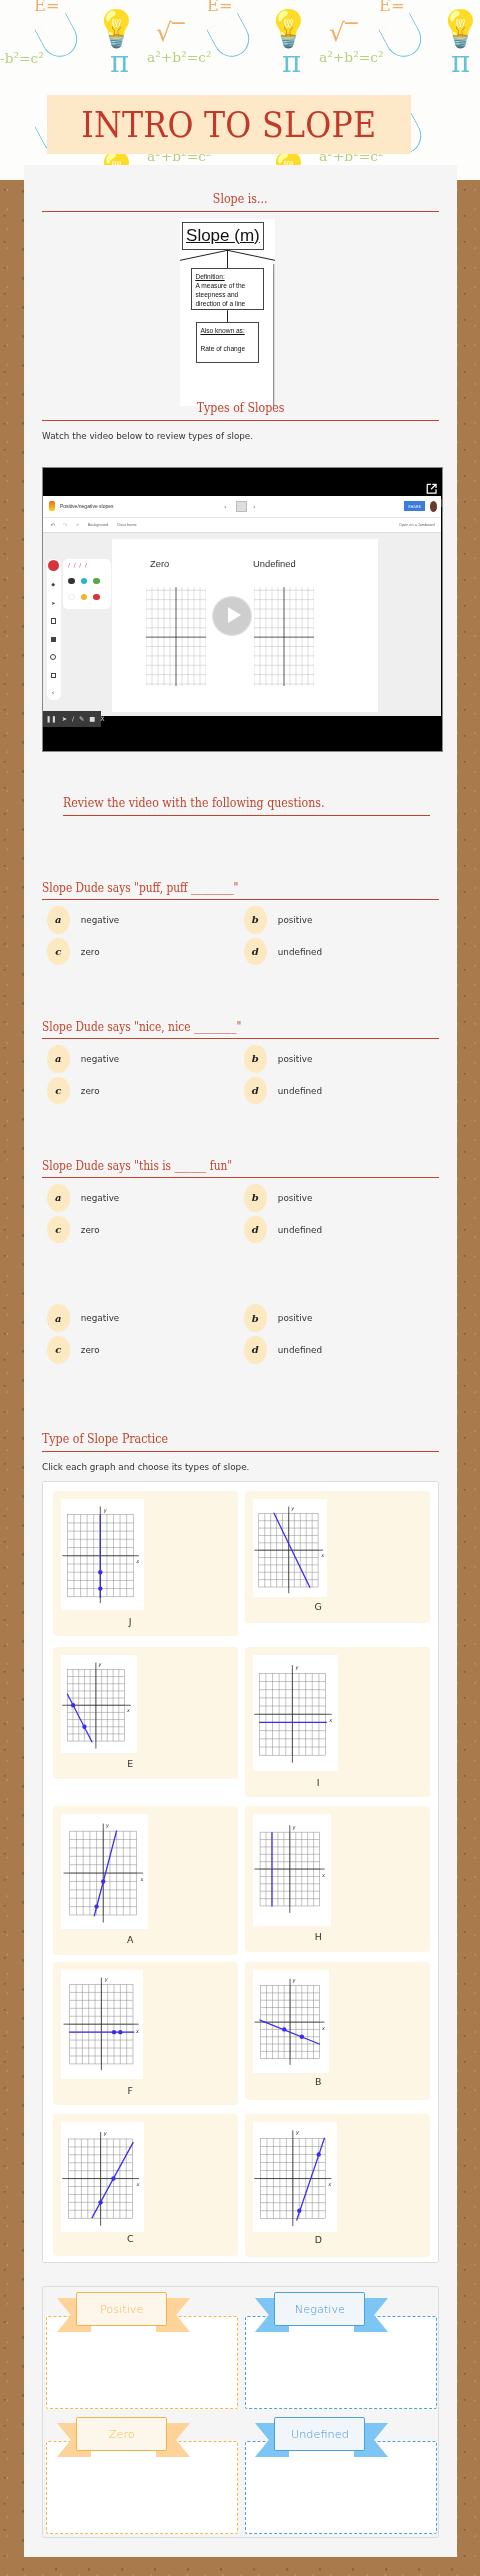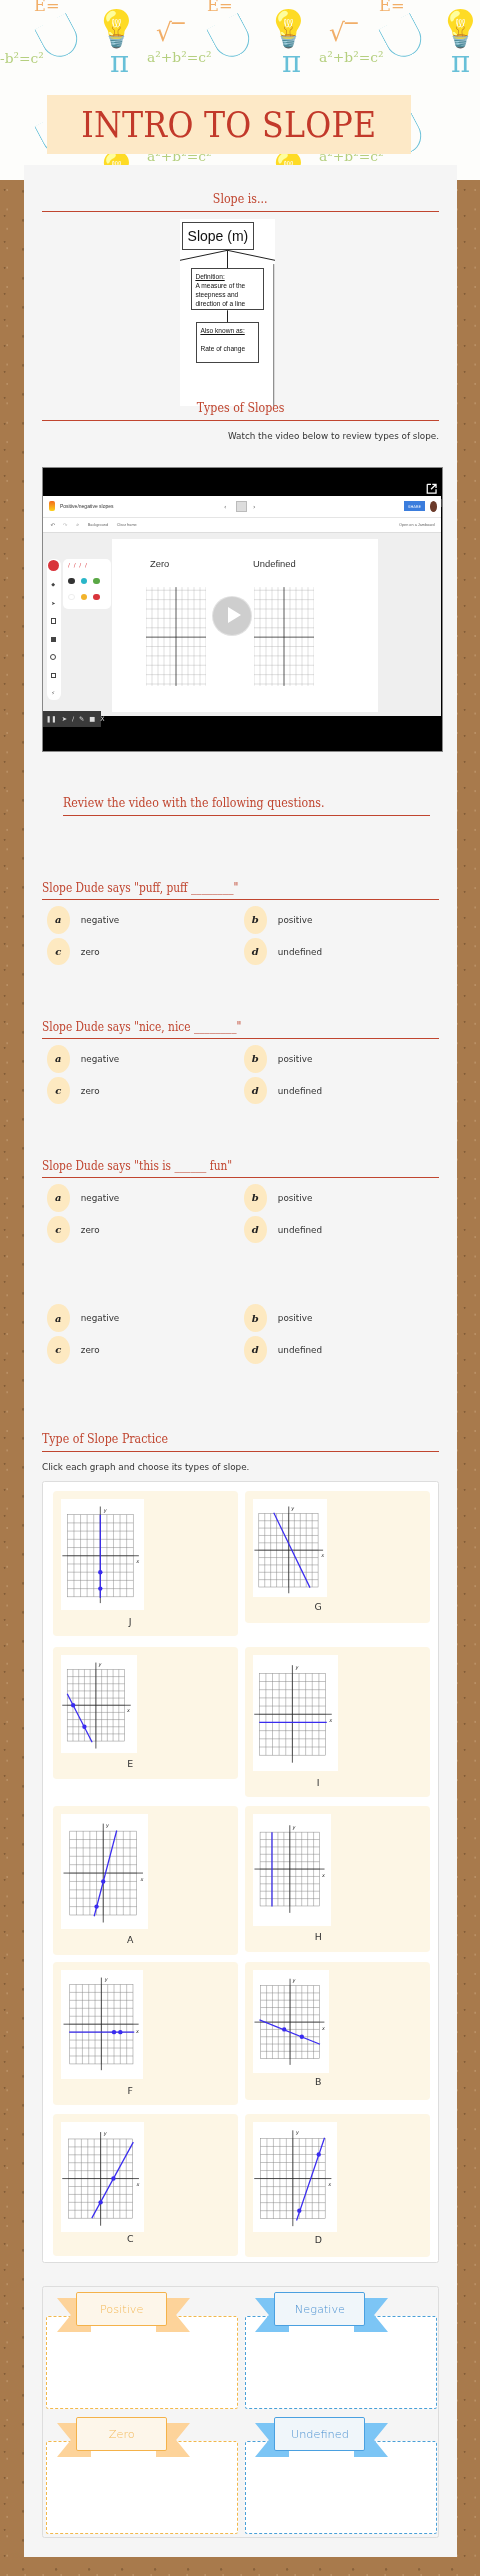--- a/index.html
+++ b/index.html
@@ -49,21 +49,21 @@
   }
   .sec-h.center { text-align: center; }
   .sec-h span { display: inline-block; transform: scaleX(0.85); transform-origin: left; }
   .sec-h.center span { transform-origin: center; }
   .body-txt { position: absolute; font-family: "DejaVu Sans", sans-serif; color: #333; font-size: 9.4px; }
   
   .diagram {
     position: absolute; left: 156px; top: 54px; width: 95px; height: 187px; background: #fff;
   }
   .diagram .box { position: absolute; border: 0.6px solid #444; background: #fff; font-family: "Liberation Sans", sans-serif; color: #111; }
-  .diagram .title { left: 1.9px; top: 3.1px; width: 72px; height: 27.5px; font-size: 14px; display:flex; align-items:center; justify-content:center; }
+  .diagram .title { left: 1.9px; top: 3.1px; width: 82px; height: 27.5px; font-size: 17px; display:flex; align-items:center; justify-content:center;text-decoration:underline; }
   .diagram .def { left: 10.6px; top: 49px; width: 73px; height: 42px; font-size: 6.6px; line-height: 8.8px; padding: 4.4px 3.8px; }
   .diagram .aka { left: 15.6px; top: 103px; width: 63px; height: 41px; font-size: 6.6px; line-height: 8.8px; padding: 4.4px 3.8px; }
   .diagram u { text-decoration: underline; }
   .diagram svg { position: absolute; left: 0; top: 0; }
   
   .video {
     position: absolute; left: 18px; top: 302px; width: 401px; height: 285px;
     background: #000; border: 1.3px solid #888;
   }
   .video .app { position: absolute; left: 0; top: 27.5px; width: 398px; height: 220px; background: #efefef; }
@@ -176,21 +176,21 @@
     </div>
     <div class="box aka">
       <u>Also known as:</u><br><br>
       <span>Rate of change</span>
     </div>
   </div>
 
   <div class="sec-h center" style="top:235px">
     <span>Types of Slopes</span>
   </div>
-  <div class="body-txt" style="left:18px;top:266px;width:397px;text-align:right;font-size:8.8px">Watch the video below to review types of slope.</div>
+  <div class="body-txt" style="left:18px;top:266px;width:397px;text-align:left;font-size:8.8px">Watch the video below to review types of slope.</div>
 
   <div class="video">
     <div class="expand-bg"></div>
     <svg class="expand" viewBox="0 0 18 18">
       <path d="M2 2 H8 M2 2 V16 H16 V10" stroke="#fff" stroke-width="2" fill="none"></path>
       <path d="M10 2 H16 V8 M16 2 L8 10" stroke="#fff" stroke-width="2" fill="none"></path>
     </svg>
     <div class="app">
       <div class="appbar">
         <span style="display:inline-block;width:5.6px;height:10.6px;margin-left:6.3px;background:linear-gradient(#f26b1d,#fcd21c);border-radius:1.9px"></span>

